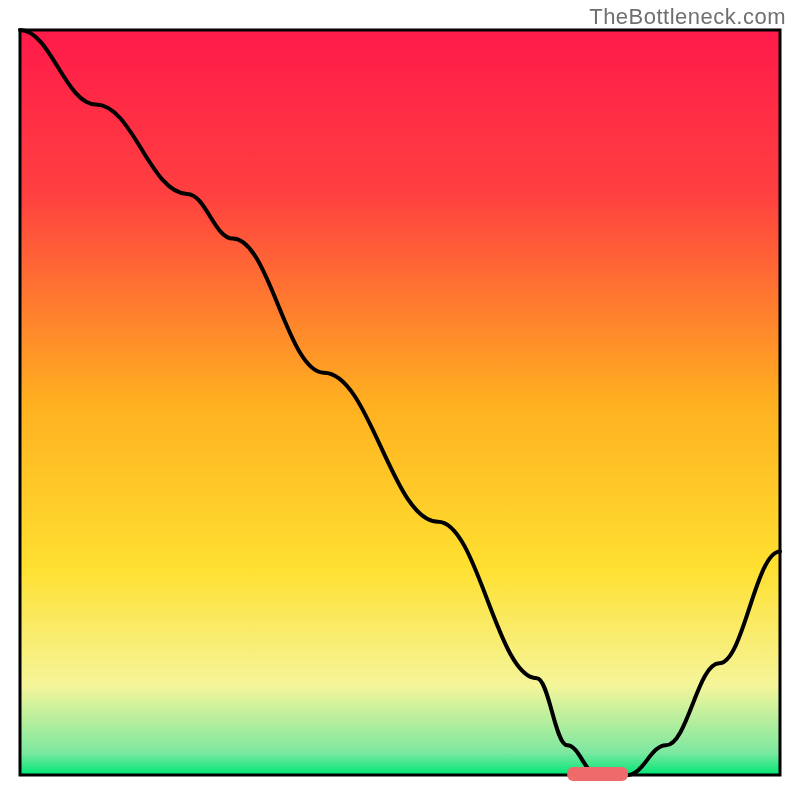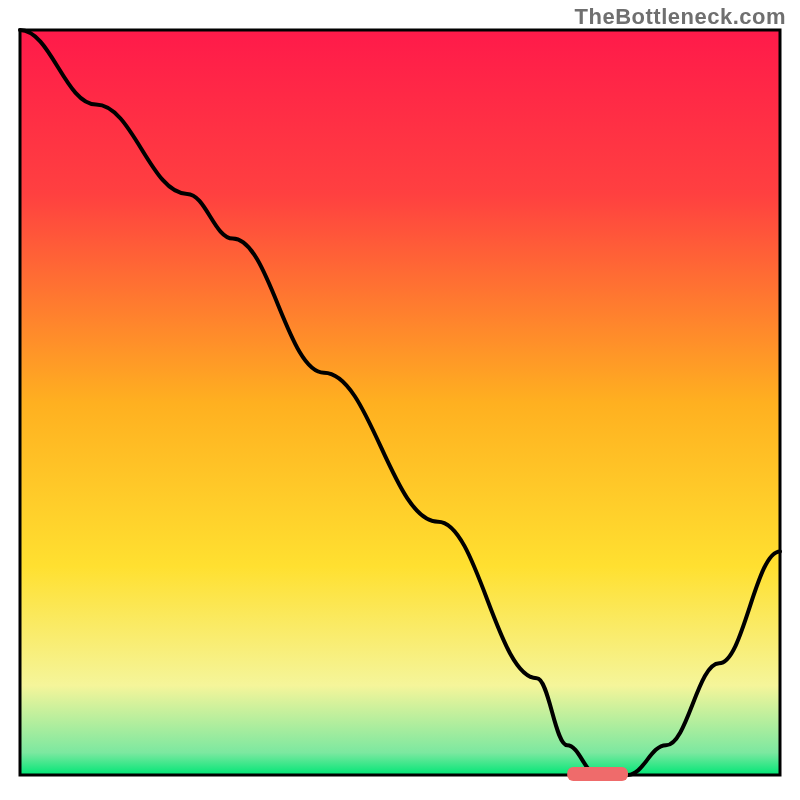--- a/index.html
+++ b/index.html
@@ -13,21 +13,21 @@
   .chart-wrap {
     position: relative;
     width: 800px;
     height: 800px;
   }
   .watermark {
     position: absolute;
     top: 4px;
     right: 14px;
     font-size: 22px;
-    font-weight: 700;
+    font-weight: 400;
     color: #6f6f6f;
     letter-spacing: 0.5px;
     pointer-events: none;
     text-align: center;
   }
   svg.plot {
     position: absolute;
     left: 0;
     top: 0;
     width: 800px;

